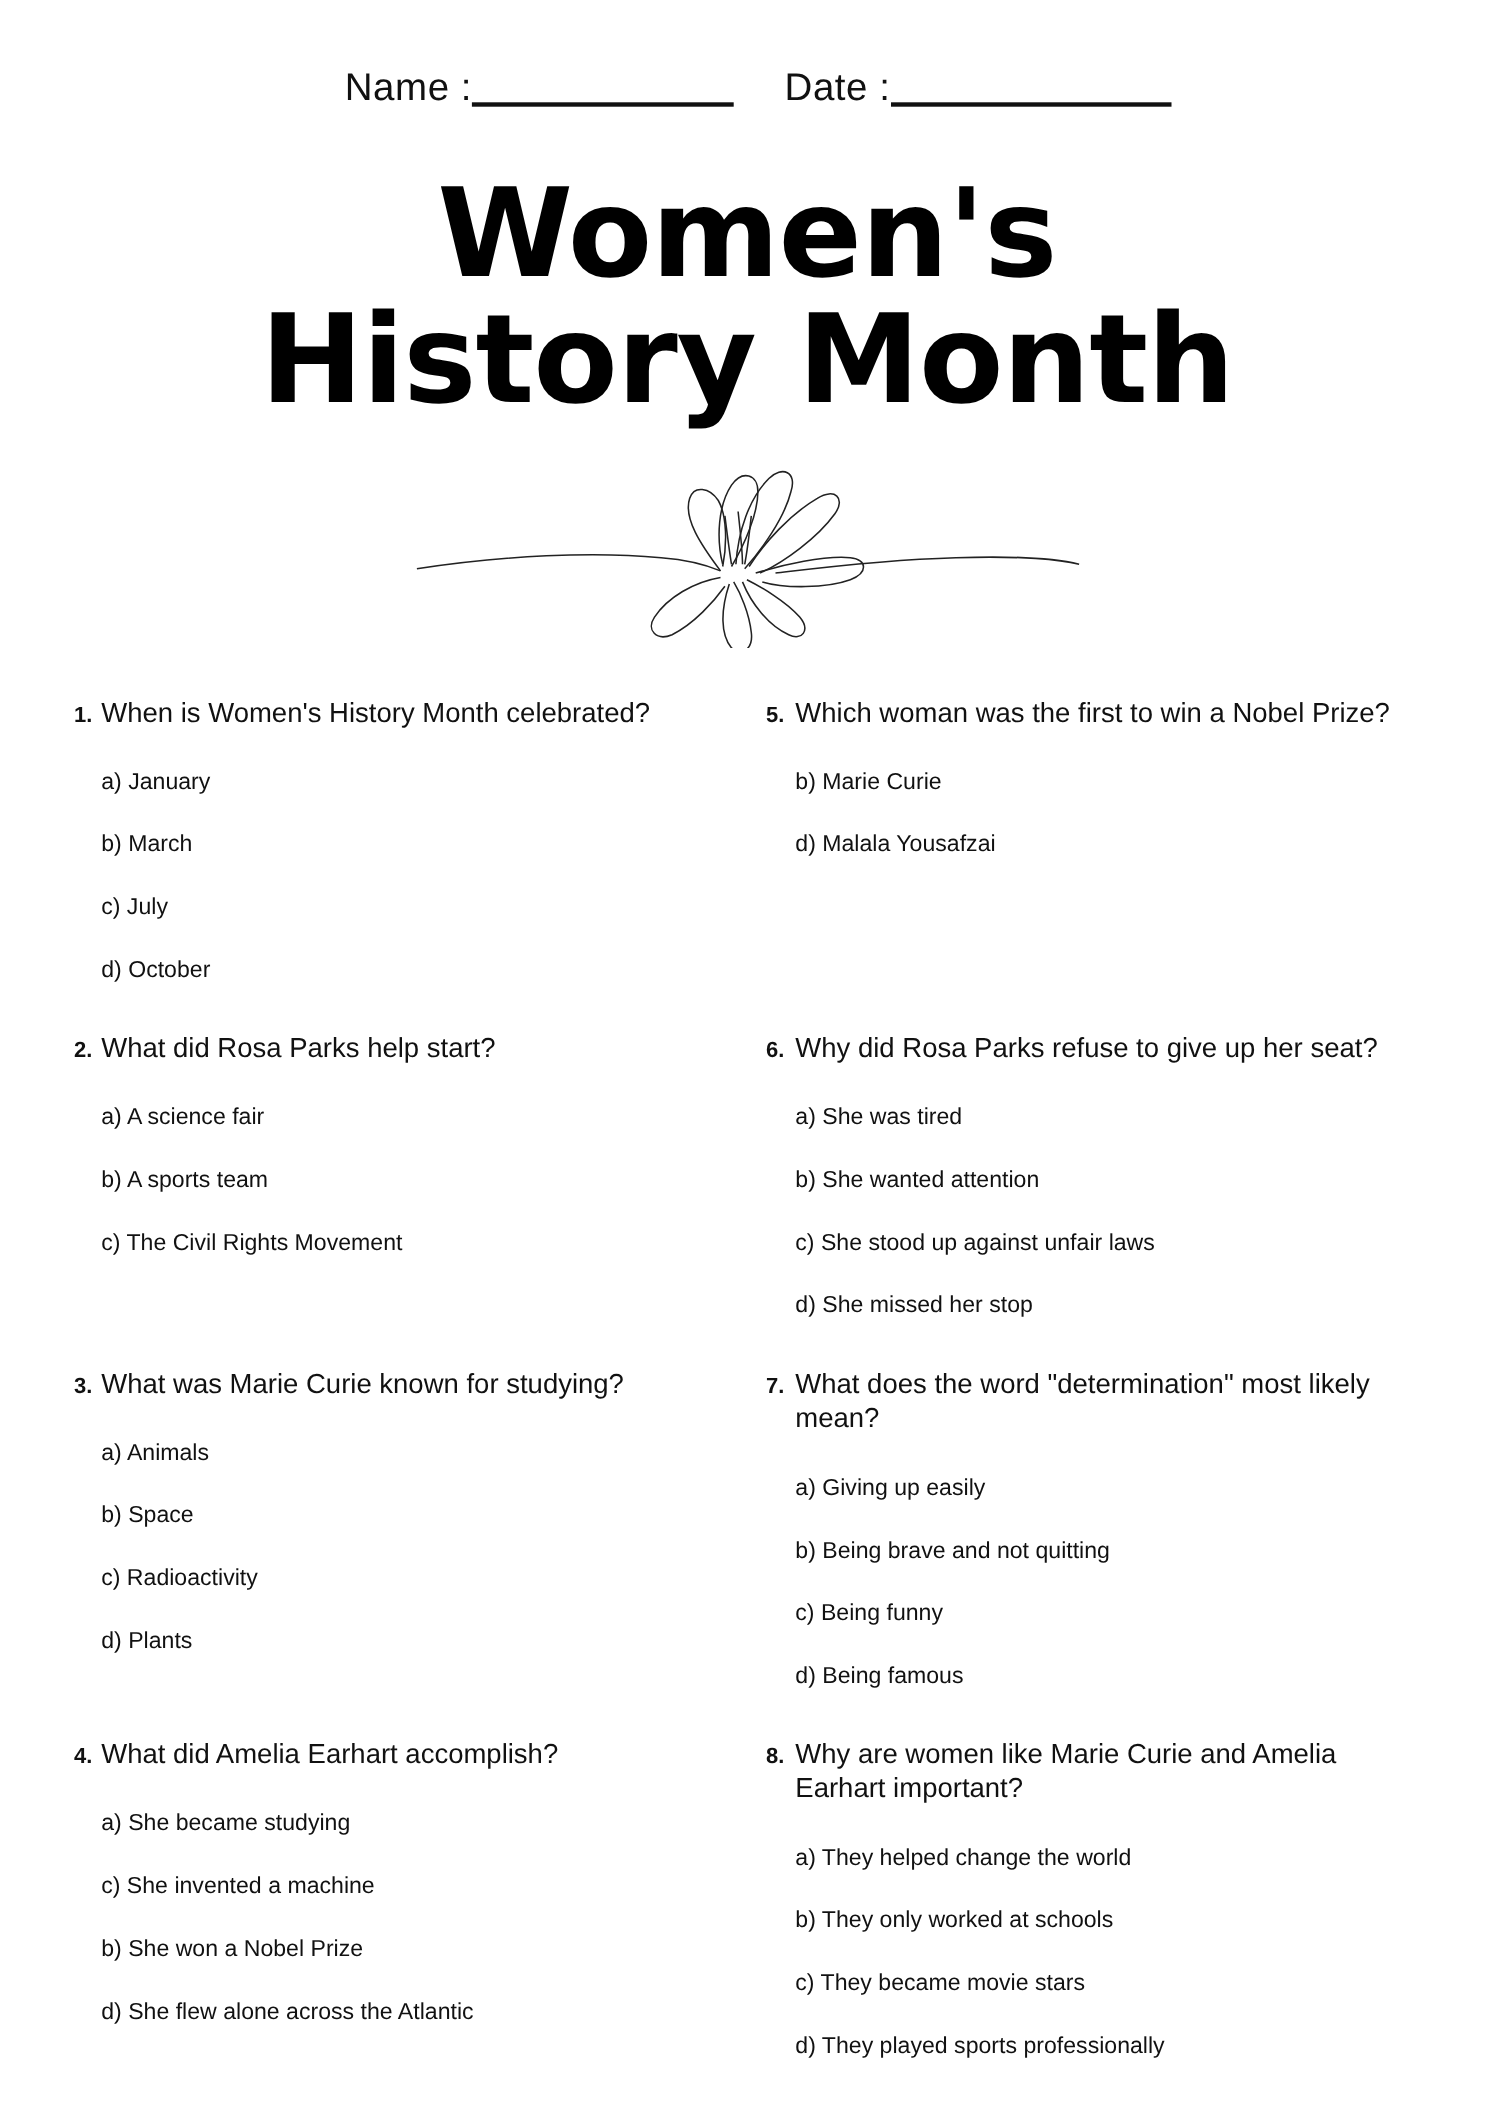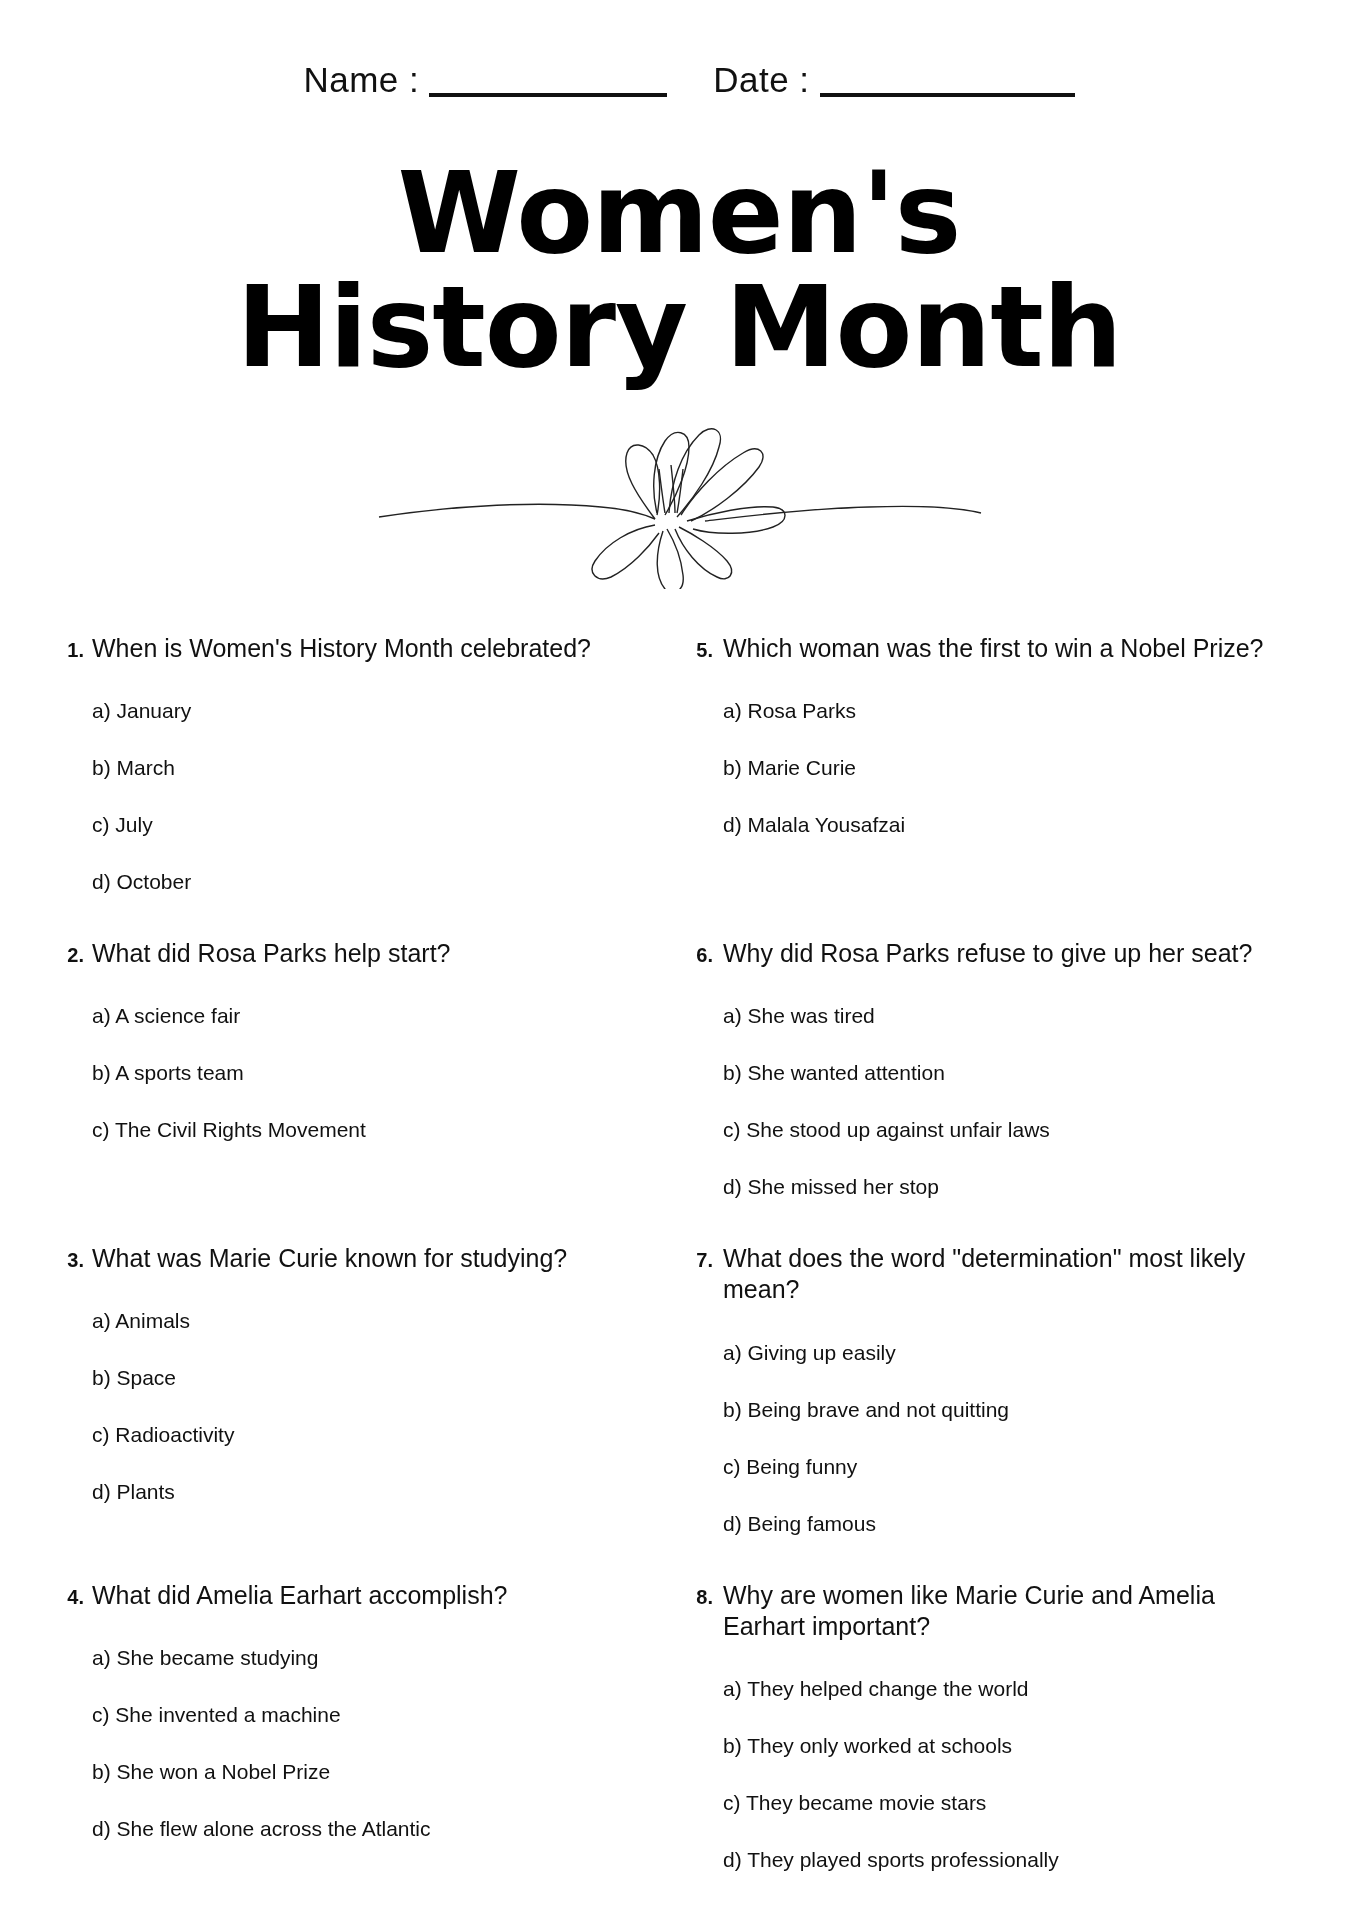--- a/index.html
+++ b/index.html
@@ -21,21 +21,20 @@
     display: flex;
     justify-content: center;
     align-items: flex-end;
     gap: 46px;
     padding-top: 62px;
     padding-left: 20px;
   }
   .field {
     display: flex;
     align-items: flex-end;
-    gap: 10px;
     justify-content: center;
   }
   .field-label {
     font-size: 35px;
     letter-spacing: 0.5px;
     line-height: 1;
     white-space: nowrap;
   }
   .field-line {
     display: inline-block;
@@ -167,21 +166,20 @@
       <div class="choice">d) October</div>
     </div>
   </div>
 
   <div class="q-block col2">
     <div class="q-head">
       <span class="q-num">5.</span>
       <span class="q-text">Which woman was the first to win a Nobel Prize?</span>
     </div>
     <div class="choices">
-      <div class="choice">a) Rosa Parks</div>
       <div class="choice">b) Marie Curie</div>
       <div class="choice">d) Malala Yousafzai</div>
     </div>
   </div>
 
   <div class="q-block col1">
     <div class="q-head">
       <span class="q-num">2.</span>
       <span class="q-text">What did Rosa Parks help start?</span>
     </div>

